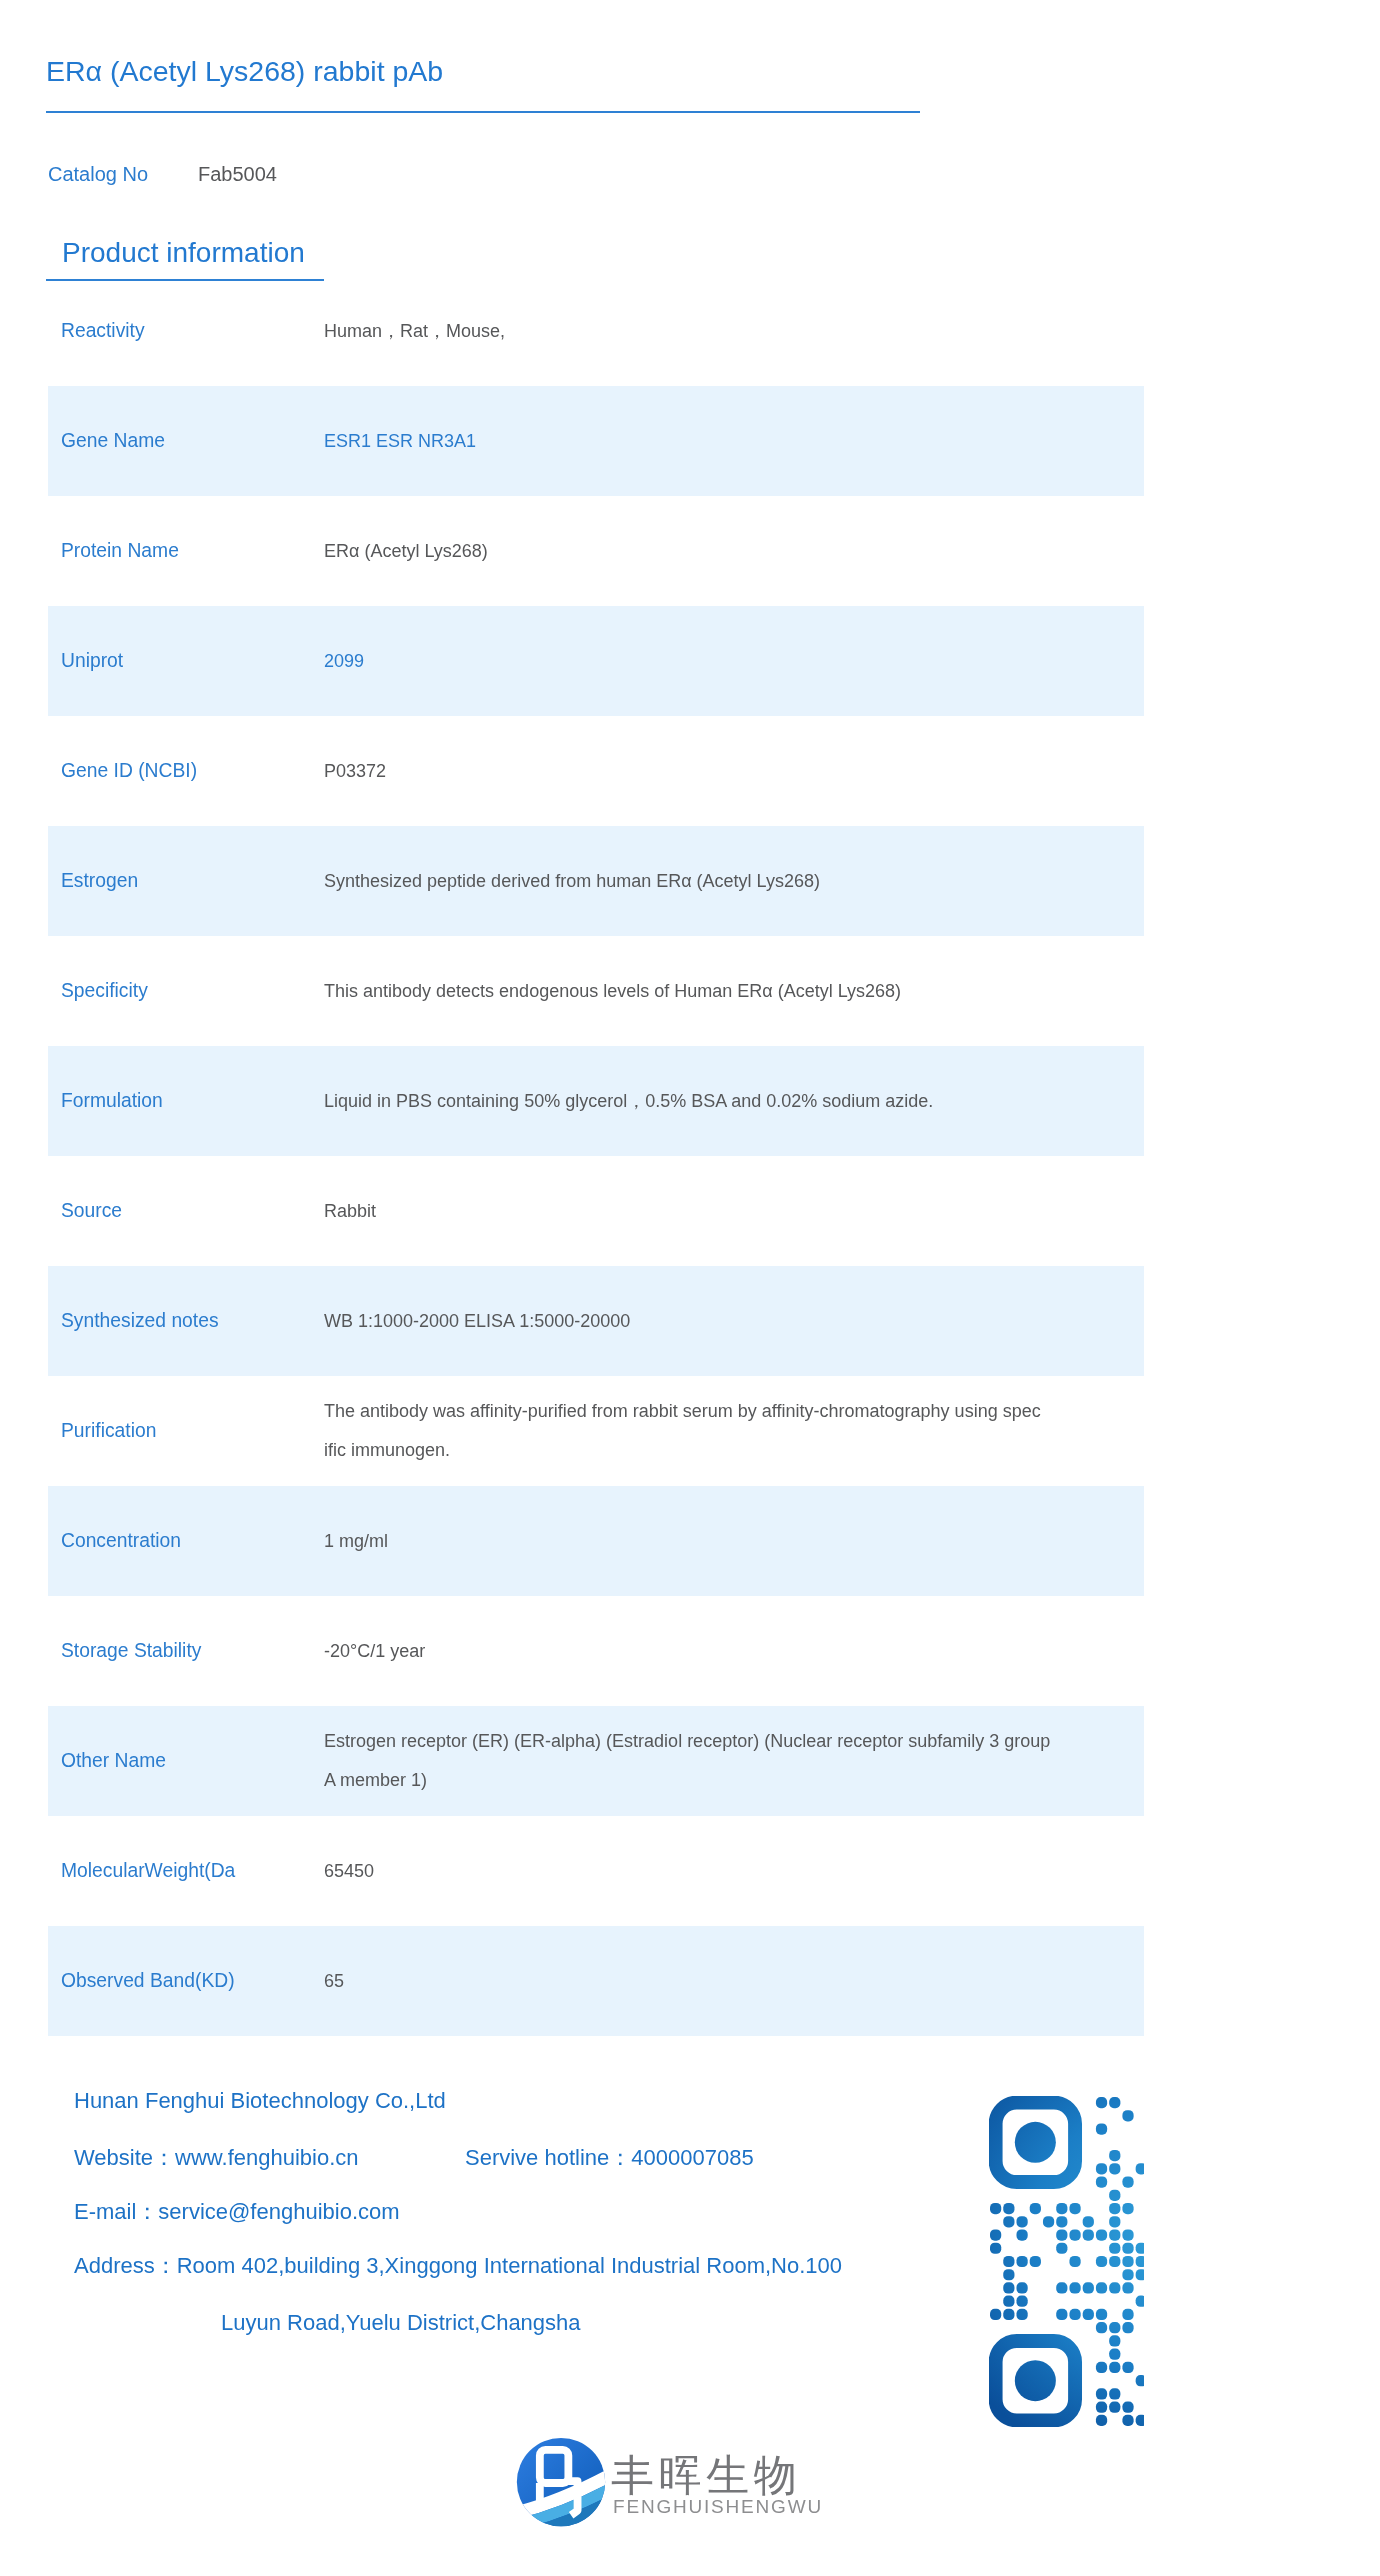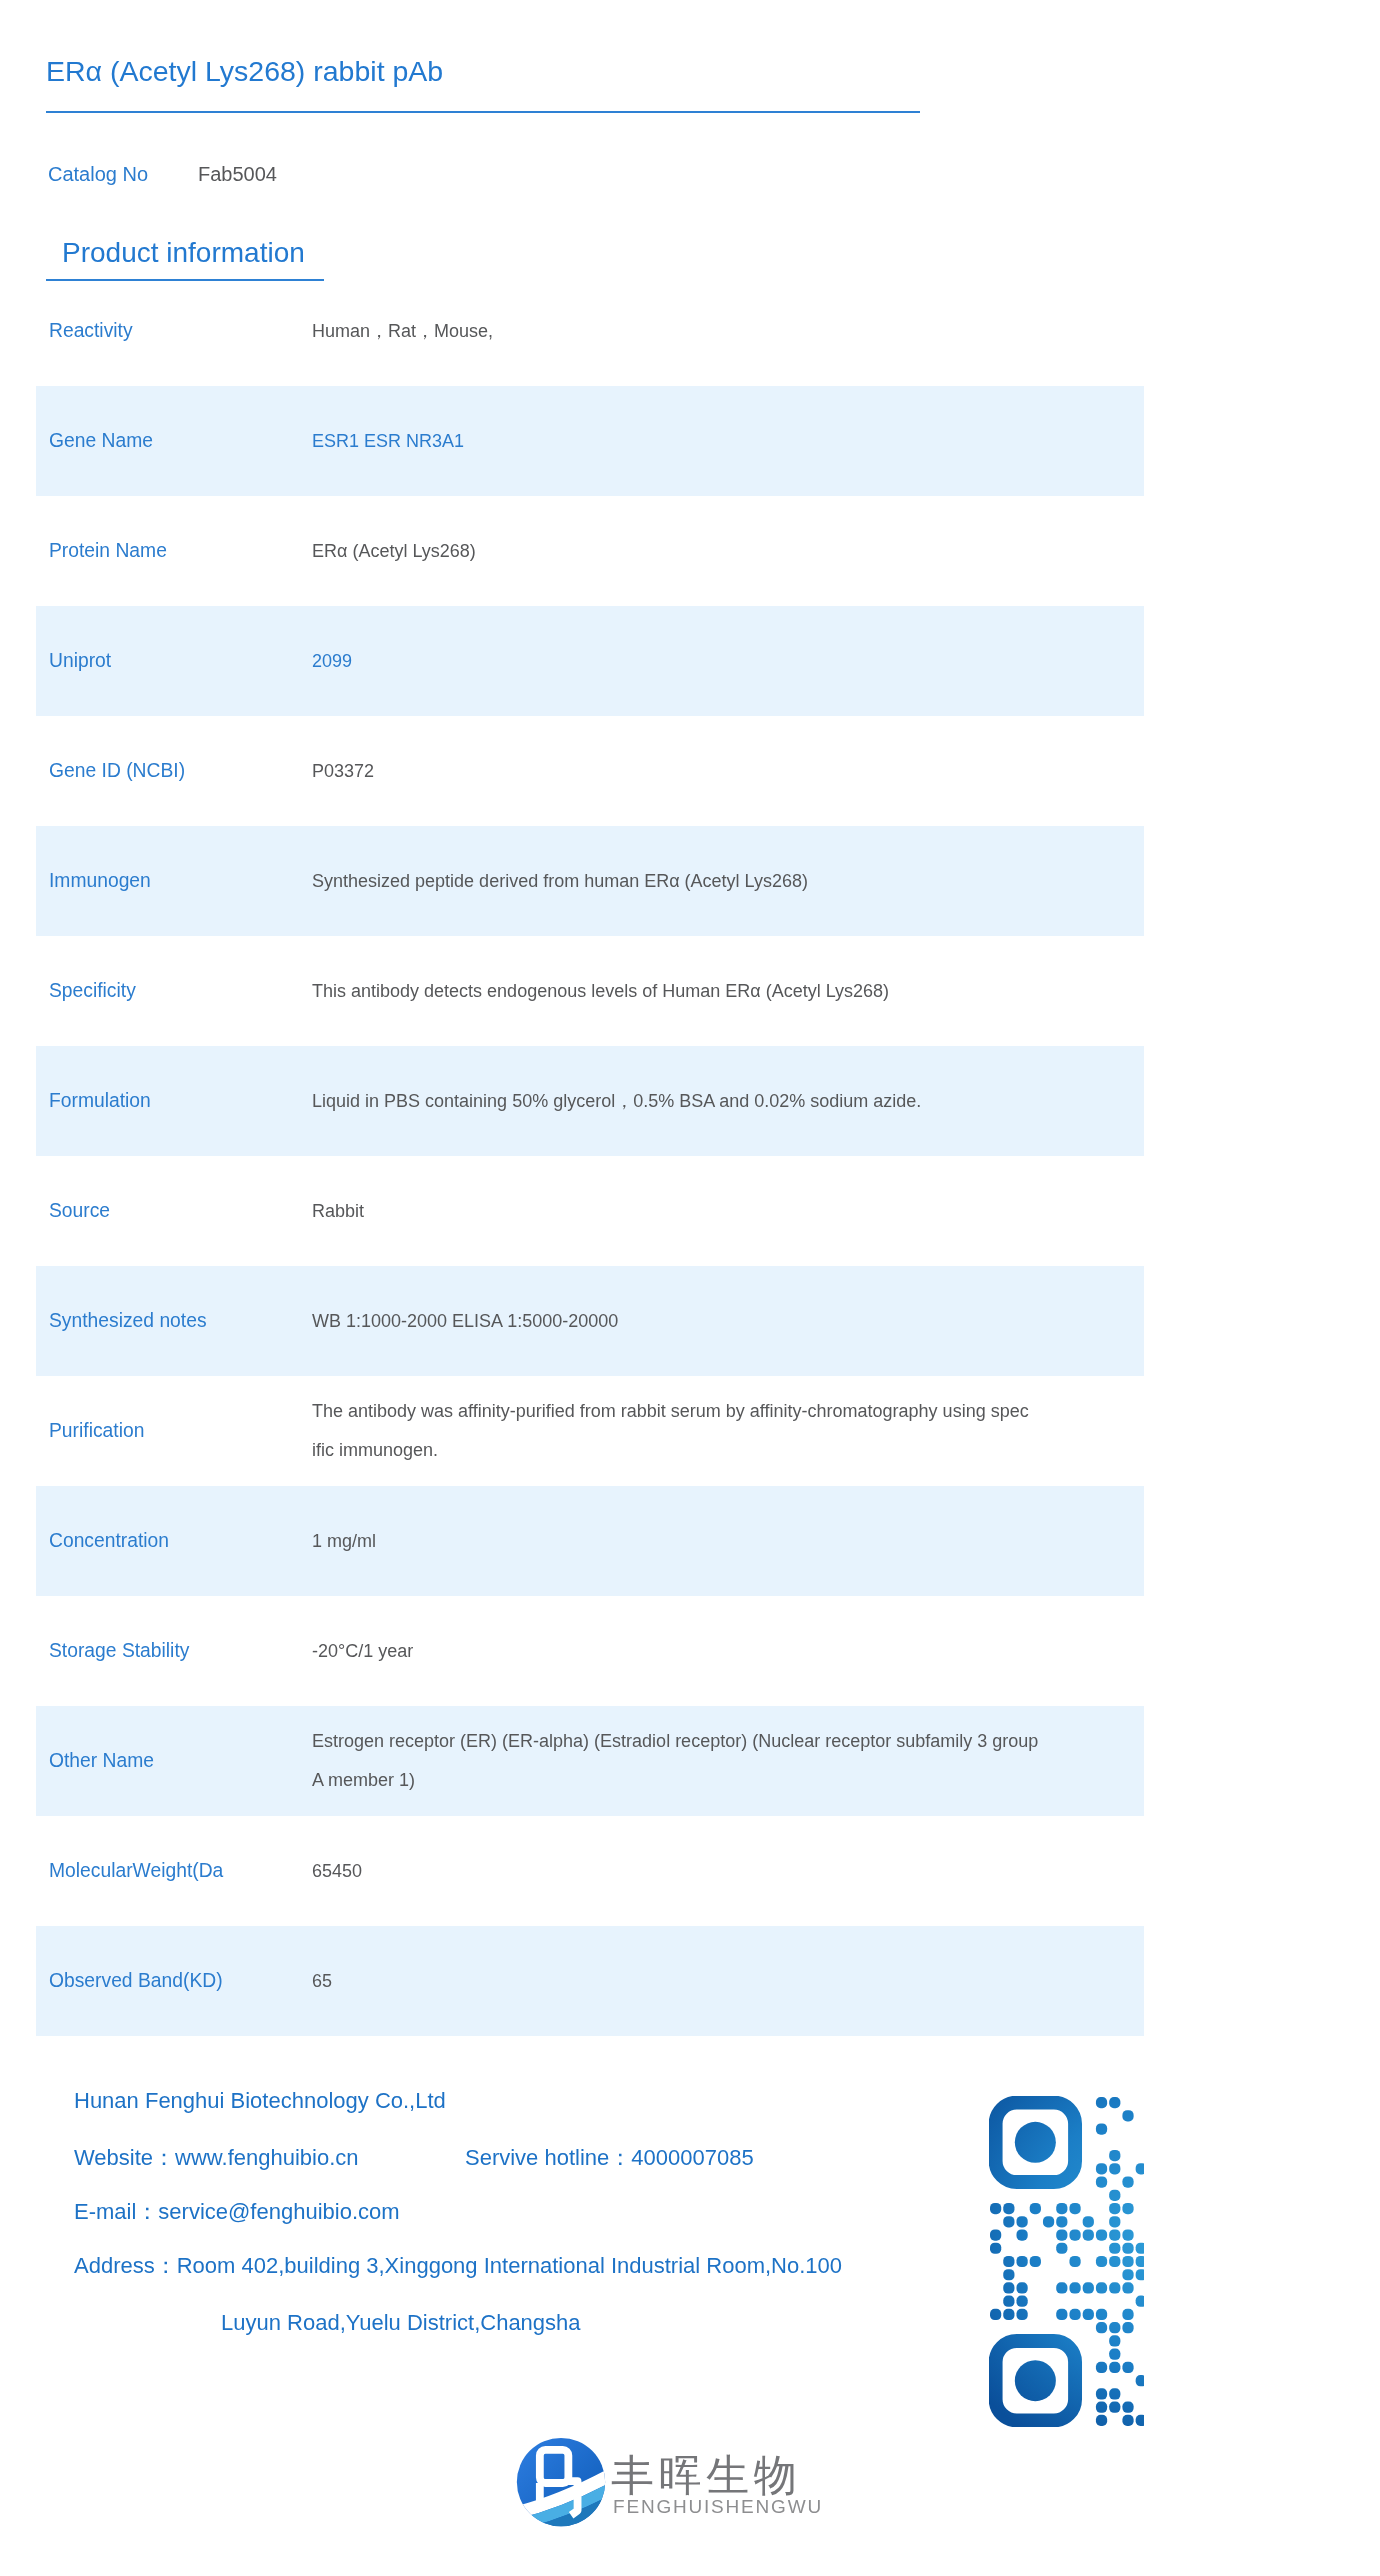--- a/index.html
+++ b/index.html
@@ -20,21 +20,21 @@
   .catalog .val{color:#565759;}
 
   
   .fab-logo{left:1150px;top:30px;width:202px;height:120px;}
 
   
   .section-heading{left:46px;top:237px;font-size:28px;color:#2279d0;margin-left:16px;}
   .section-underline{left:46px;top:279px;width:278px;height:1.8px;background:#2e81d4;}
 
   
-  .info-table{position:absolute;left:36px;top:276px;width:1288px;}
+  .info-table{position:absolute;left:48px;top:276px;width:1288px;}
   .row{height:110px;display:flex;align-items:center;}
   .row.alt{background:#e7f3fd;}
   .row .label{width:263px;padding-left:13px;flex-shrink:0;color:#2b7cce;font-size:19.3px;}
   .row .val{color:#565759;font-size:18px;line-height:39px;white-space:pre-line;padding-right:37px;}
   .row .val.link{color:#2b7cce;}
 
   
   .footer-line{left:74px;font-size:22px;color:#1d72c6;}
   .fl1{top:2088px;text-align:center;}
   .fl2{top:2143px;width:920px;}
@@ -96,21 +96,21 @@
     </div>
     <div class="row alt">
       <div class="label">Uniprot</div>
       <div class="val link">2099</div>
     </div>
     <div class="row">
       <div class="label">Gene ID (NCBI)</div>
       <div class="val">P03372</div>
     </div>
     <div class="row alt">
-      <div class="label">Immunogen</div>
+      <div class="label">Estrogen</div>
       <div class="val">Synthesized peptide derived from human ERα (Acetyl Lys268)</div>
     </div>
     <div class="row">
       <div class="label">Specificity</div>
       <div class="val">This antibody detects endogenous levels of Human ERα (Acetyl Lys268)</div>
     </div>
     <div class="row alt">
       <div class="label">Formulation</div>
       <div class="val">Liquid in PBS containing 50% glycerol，0.5% BSA and 0.02% sodium azide.</div>
     </div>

